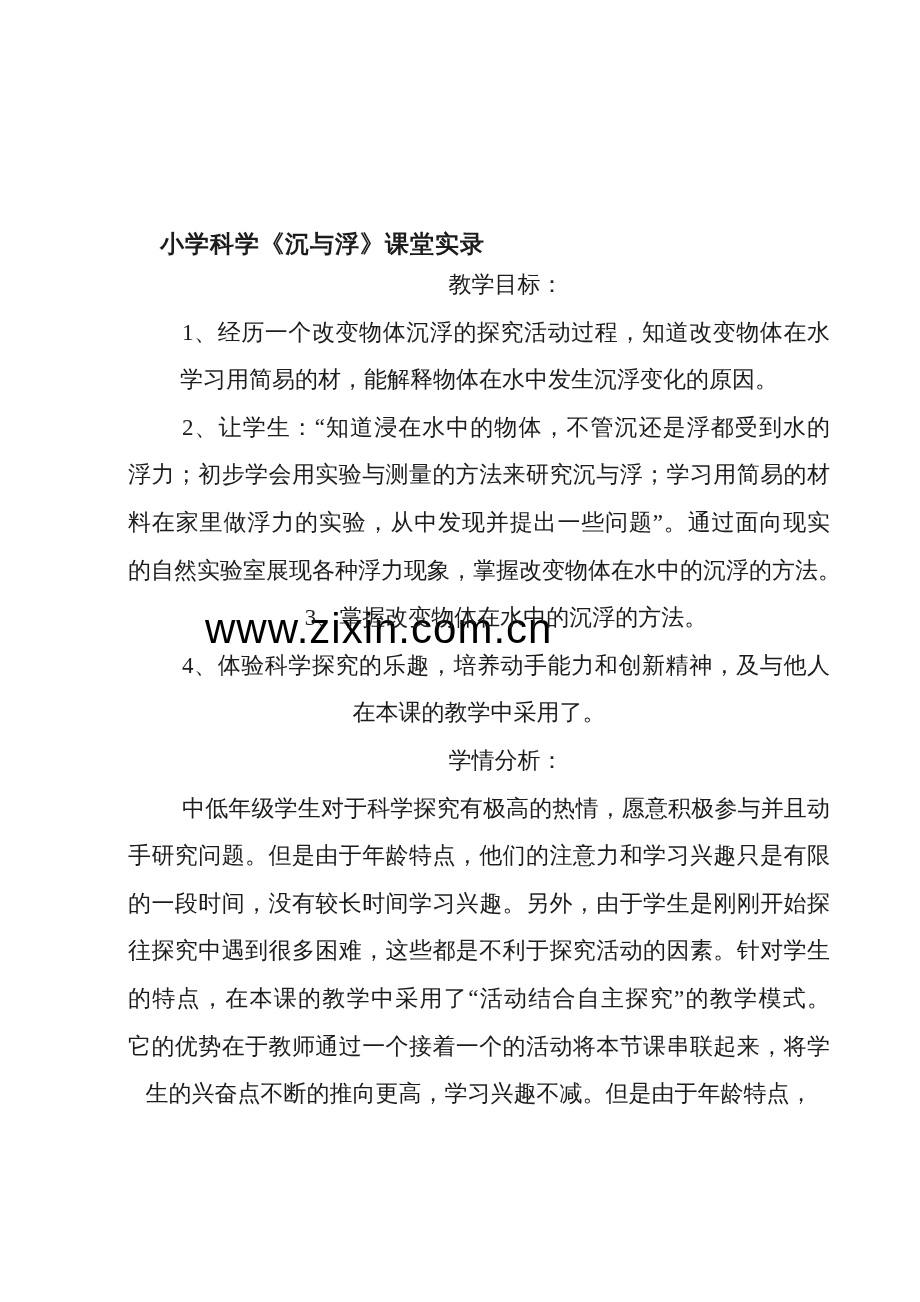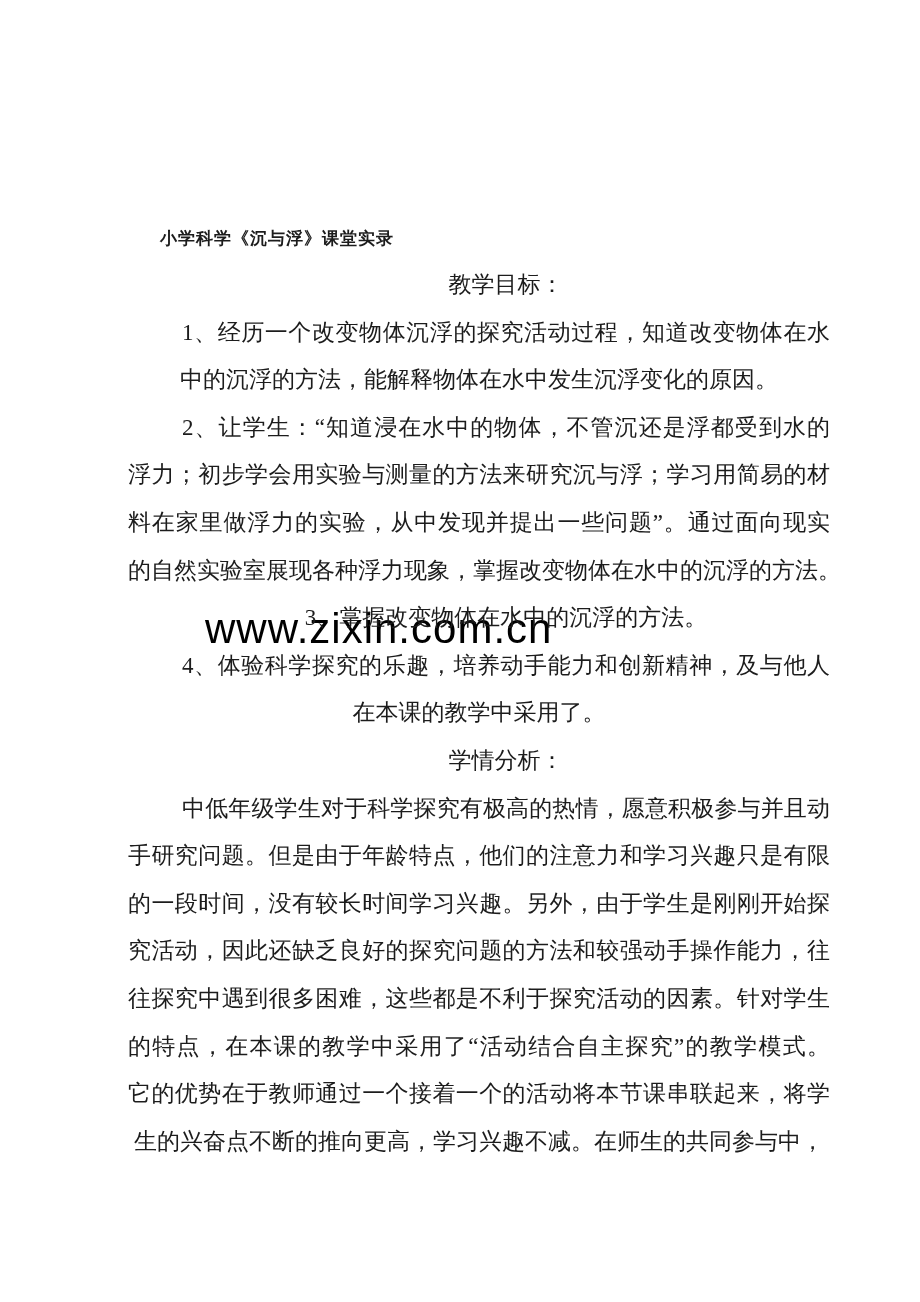--- a/index.html
+++ b/index.html
@@ -20,21 +20,21 @@
     position: absolute;
     left: 128px;
     top: 204px;
     width: 702px;
     height: 48px;
     line-height: 48px;
     padding-left: 32px;
     box-sizing: border-box;
     font-family: "Liberation Sans", "DejaVu Sans", sans-serif;
     font-weight: bold;
-    font-size: 17px;
+    font-size: 24px;
     letter-spacing: 1px;
     white-space: nowrap;
     z-index: 2;
   }
   .doc-body {
     position: absolute;
     left: 128px;
     top: 261px;
     width: 702px;
     z-index: 2;
@@ -76,31 +76,30 @@
 <body>
 
 <div class="page">
   <div class="watermark">www.zixin.com.cn</div>
 
   <h1 class="doc-title">小学科学《沉与浮》课堂实录</h1>
 
   <div class="doc-body" id="doc-body">
       <div class="text-line indent">教学目标：</div>
       <div class="text-line indent justify">1、经历一个改变物体沉浮的探究活动过程，知道改变物体在水</div>
-      <div class="text-line">中的沉浮的方法，能解释物体在水中发生沉浮变化的原因。</div>
+      <div class="text-line">学习用简易的材，能解释物体在水中发生沉浮变化的原因。</div>
       <div class="text-line indent justify">2、让学生：“知道浸在水中的物体，不管沉还是浮都受到水的</div>
       <div class="text-line justify">浮力；初步学会用实验与测量的方法来研究沉与浮；学习用简易的材</div>
       <div class="text-line justify">料在家里做浮力的实验，从中发现并提出一些问题”。通过面向现实</div>
       <div class="text-line">的自然实验室展现各种浮力现象，掌握改变物体在水中的沉浮的方法。</div>
       <div class="text-line indent">3、掌握改变物体在水中的沉浮的方法。</div>
       <div class="text-line indent justify">4、体验科学探究的乐趣，培养动手能力和创新精神，及与他人</div>
       <div class="text-line">在本课的教学中采用了。</div>
       <div class="text-line indent">学情分析：</div>
       <div class="text-line indent justify">中低年级学生对于科学探究有极高的热情，愿意积极参与并且动</div>
       <div class="text-line justify">手研究问题。但是由于年龄特点，他们的注意力和学习兴趣只是有限</div>
       <div class="text-line justify">的一段时间，没有较长时间学习兴趣。另外，由于学生是刚刚开始探</div>
-      <div class="text-line justify">究活动，因此还缺乏良好的探究问题的方法和较强动手操作能力，往</div>
       <div class="text-line justify">往探究中遇到很多困难，这些都是不利于探究活动的因素。针对学生</div>
       <div class="text-line justify">的特点，在本课的教学中采用了“活动结合自主探究”的教学模式。</div>
       <div class="text-line justify">它的优势在于教师通过一个接着一个的活动将本节课串联起来，将学</div>
-      <div class="text-line">生的兴奋点不断的推向更高，学习兴趣不减。在师生的共同参与中，</div>
+      <div class="text-line">生的兴奋点不断的推向更高，学习兴趣不减。但是由于年龄特点，</div>
     </div>
 </div>
 
 </body></html>

